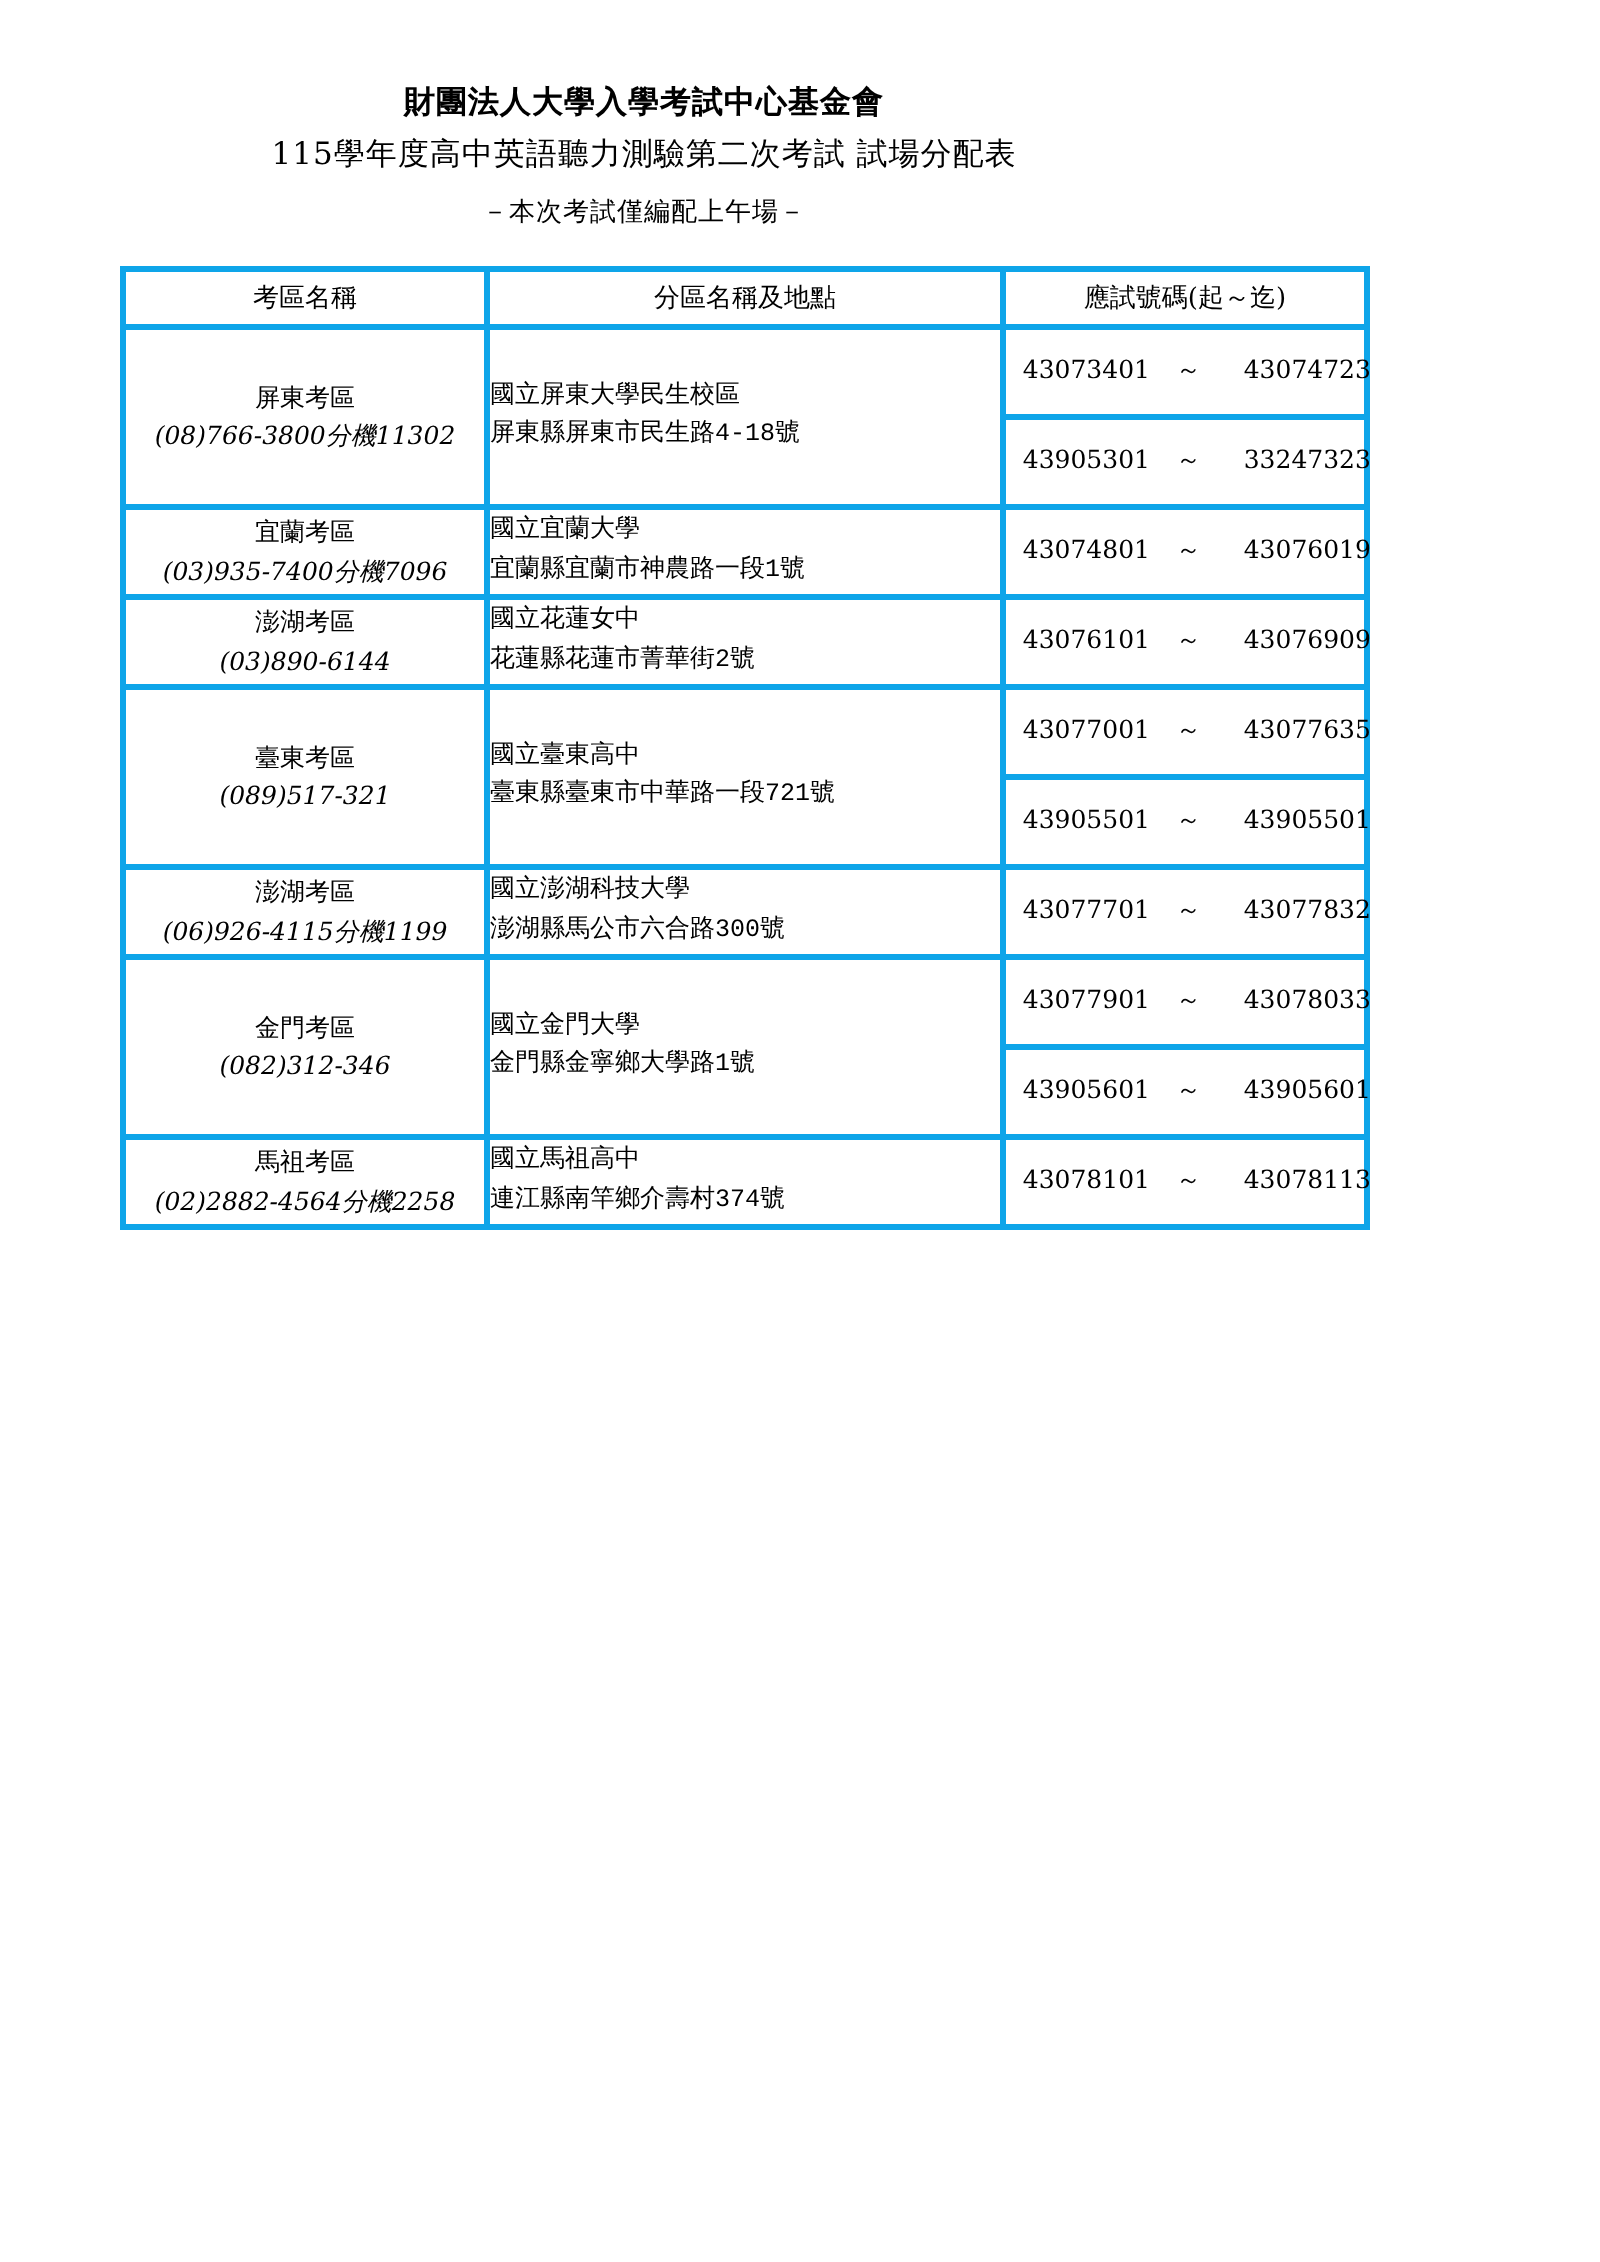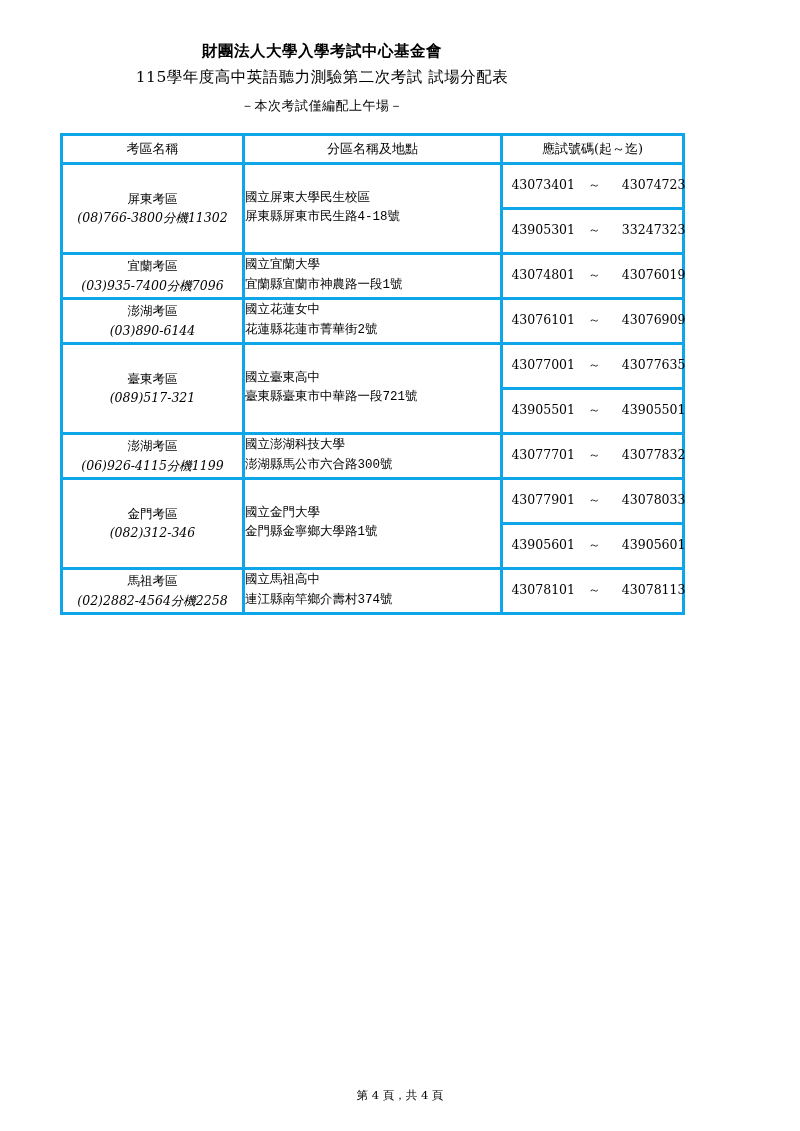--- a/index.html
+++ b/index.html
@@ -259,14 +259,13 @@
         <td class="code-cell">
           <span class="code-start">43078101</span>
           <span class="code-sep">～</span>
           <span class="code-end">43078113</span>
         </td>
       </tr>
 
     </tbody>
   </table>
 
-  <div class="footer">第 4 頁，共 4 頁</div>
 </div>
 
 </body></html>

